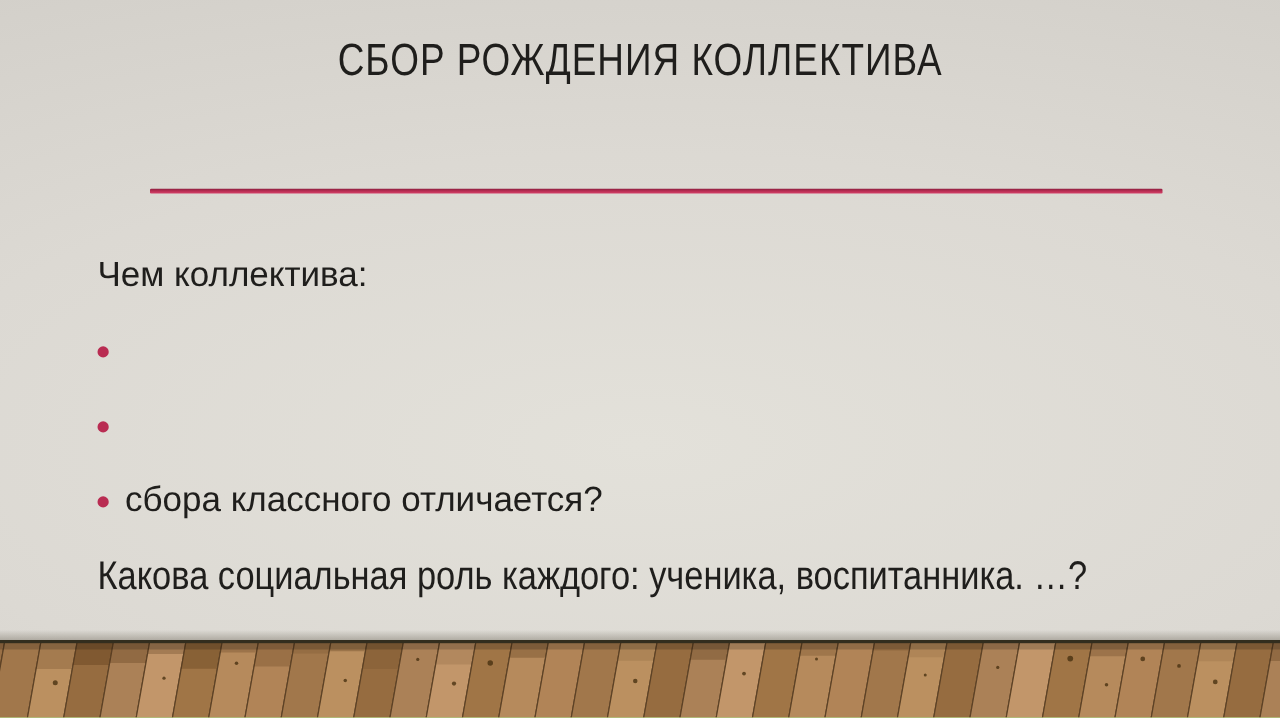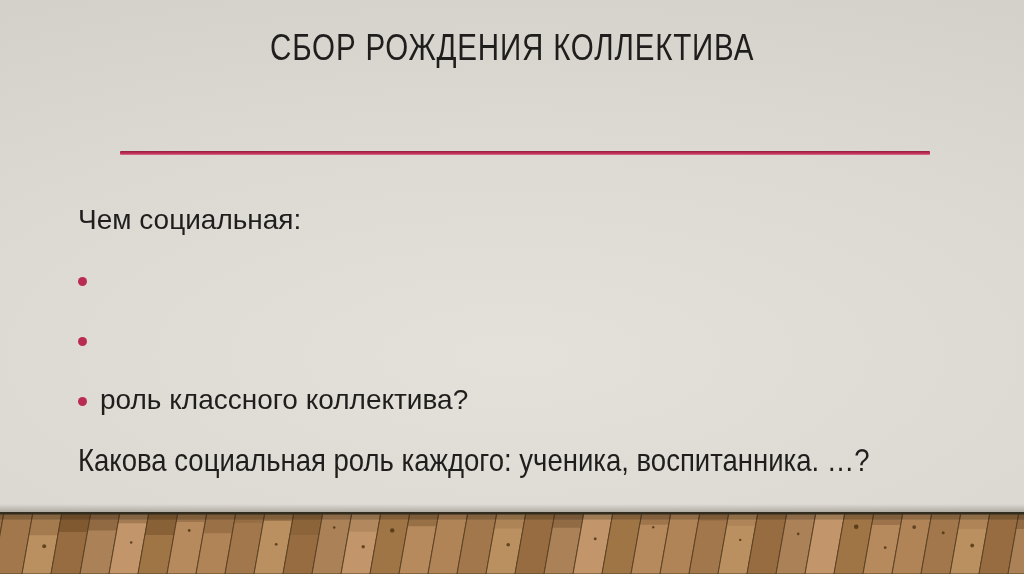--- a/index.html
+++ b/index.html
@@ -106,31 +106,31 @@
   <div class="wall"></div>
 
   <div class="title-wrap">
     <span class="title-text">СБОР РОЖДЕНИЯ КОЛЛЕКТИВА</span>
   </div>
 
   <div class="title-underline"></div>
 
   <div class="content">
     <div class="row">
-      <span>Чем социальная:</span>
+      <span>Чем коллектива:</span>
     </div>
     <div class="row">
       <span class="bullet-dot"></span>
     </div>
     <div class="row">
       <span class="bullet-dot"></span>
     </div>
     <div class="row">
       <span class="bullet-dot"></span>
-      <span>роль классного коллектива?</span>
+      <span>сбора классного отличается?</span>
     </div>
     <div class="row question">
       <span class="condense">Какова социальная роль каждого: ученика, воспитанника. …?</span>
     </div>
   </div>
 
   <div class="wall-shadow"></div>
 
   <svg class="floor" id="floor-svg" viewBox="0 0 1024 62" preserveAspectRatio="none" xmlns="http://www.w3.org/2000/svg">
       <polygon points="-36,62 -7,62 4,0 -25,0" fill="#b18457" stroke="#5d4226" stroke-width="1"></polygon>

